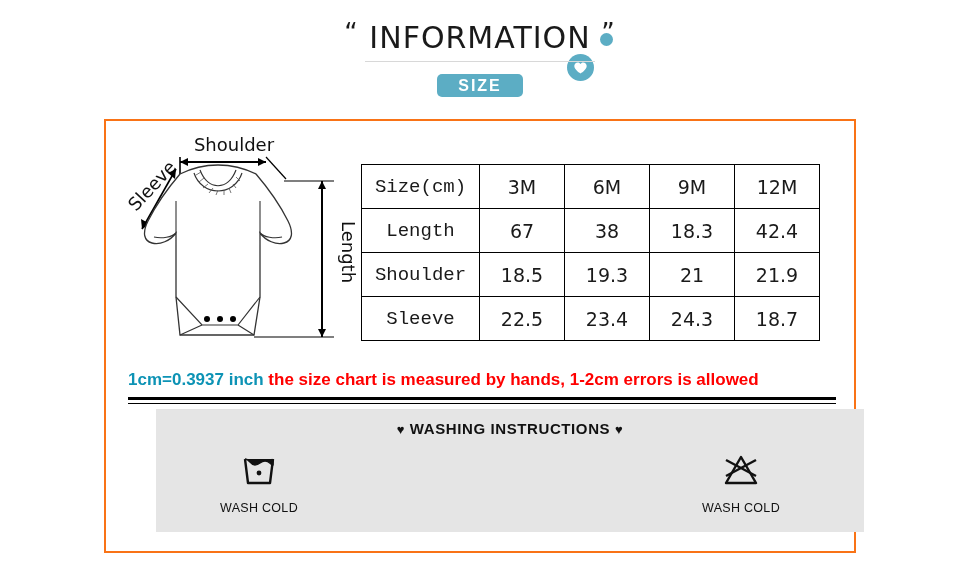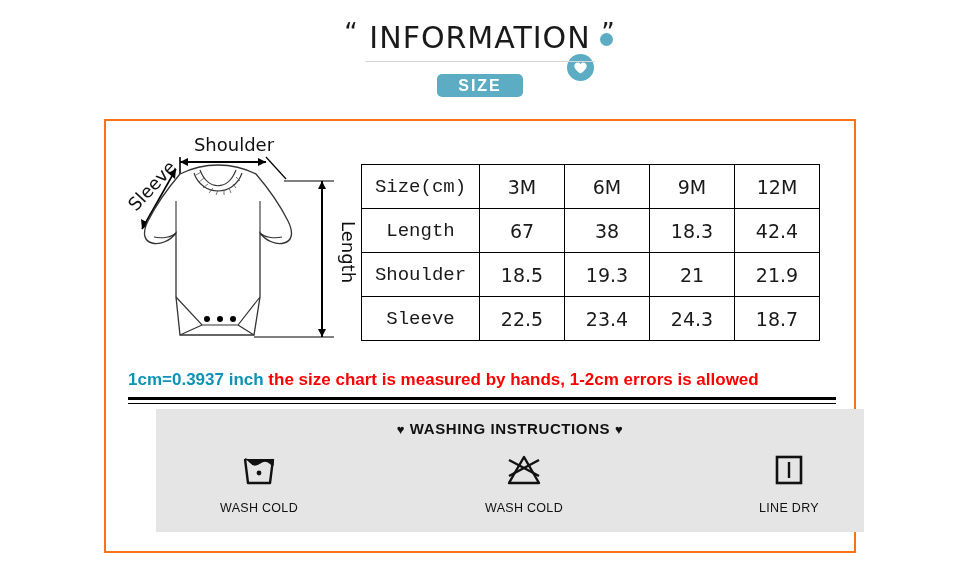--- a/index.html
+++ b/index.html
@@ -183,21 +183,21 @@
     font-weight: bold;
     letter-spacing: 0.6px;
     padding-top: 11px;
     color: #111;
     white-space: nowrap;
   }
   .wash-title .heart { font-size: 13px; }
   .care-row {
     display: flex;
     justify-content: space-between;
-    padding: 10px 20px 0 48px;
+    padding: 10px 68px 0 48px;
   }
   .care-item {
     width: 110px;
     text-align: center;
   }
   .care-icon {
     height: 46px;
     display: flex;
     align-items: center;
     justify-content: center;
@@ -362,25 +362,16 @@
             <path d="M21,5 L36,31 L6,31 Z" fill="none" stroke="#111" stroke-width="2.4" stroke-linejoin="round"></path>
             <line x1="6" y1="8" x2="36" y2="24" stroke="#111" stroke-width="2.4"></line>
             <line x1="36" y1="8" x2="6" y2="24" stroke="#111" stroke-width="2.4"></line>
           </svg>
         </div>
         <div class="care-label">WASH COLD</div>
       </div>
 
 
 
-      <div class="care-item">
-        <div class="care-icon">
-          <svg width="36" height="36" viewBox="0 0 36 36" aria-hidden="true">
-            <rect x="6" y="5" width="24" height="26" fill="none" stroke="#111" stroke-width="2.6"></rect>
-            <line x1="18" y1="10" x2="18" y2="26" stroke="#111" stroke-width="2.4"></line>
-          </svg>
-        </div>
-        <div class="care-label">LINE DRY</div>
-      </div>
 
     </div>
   </div>
 </div>
 
 </body></html>

